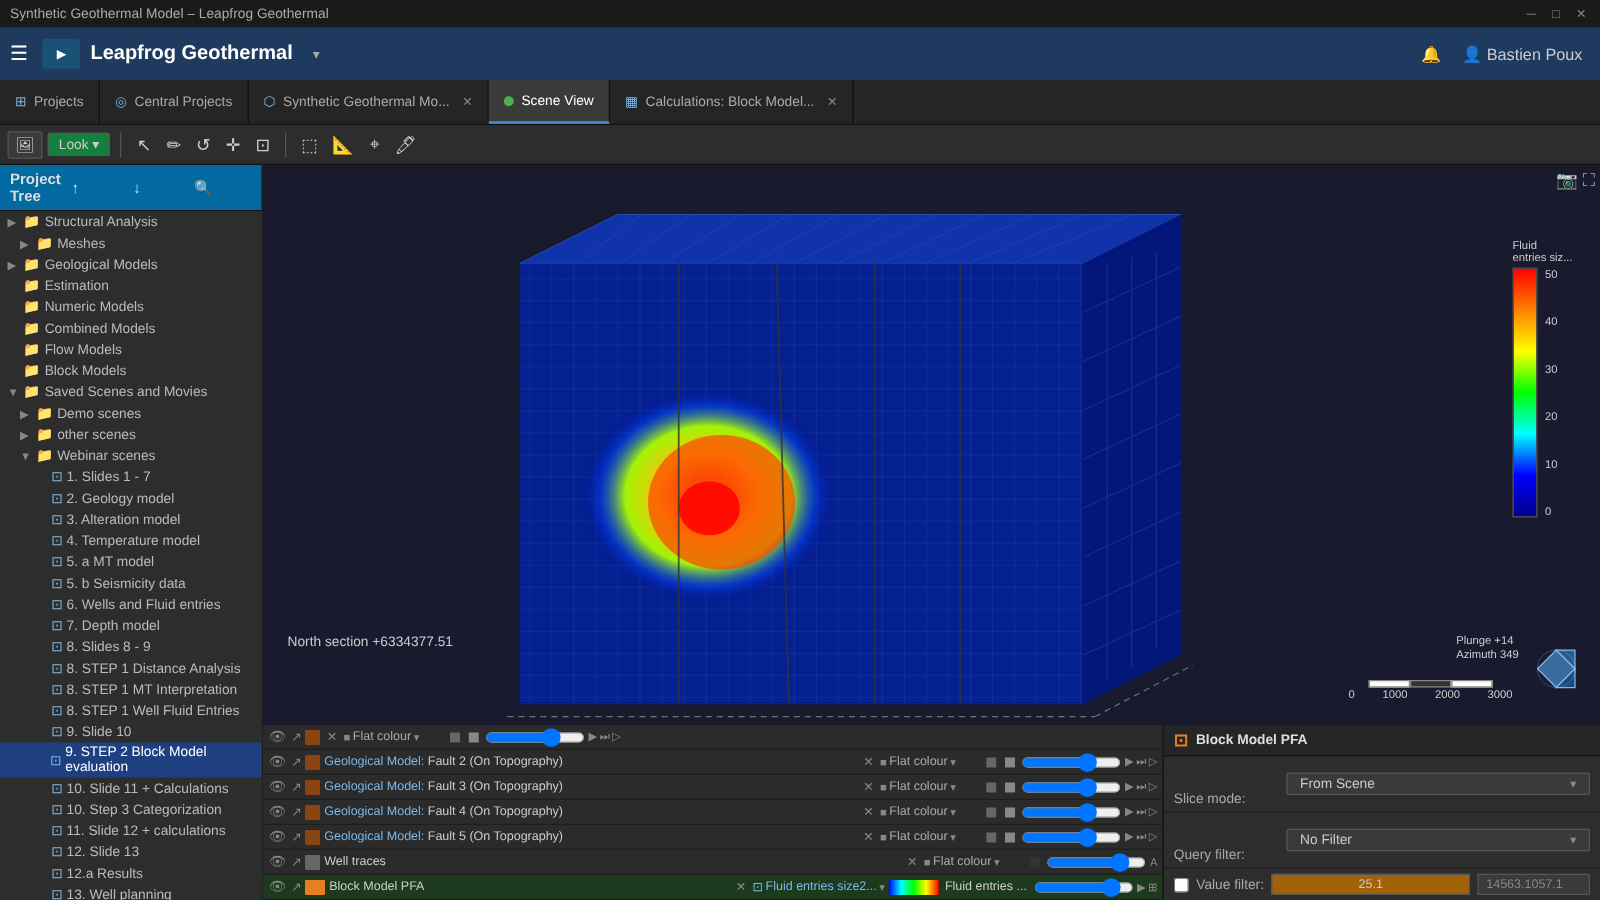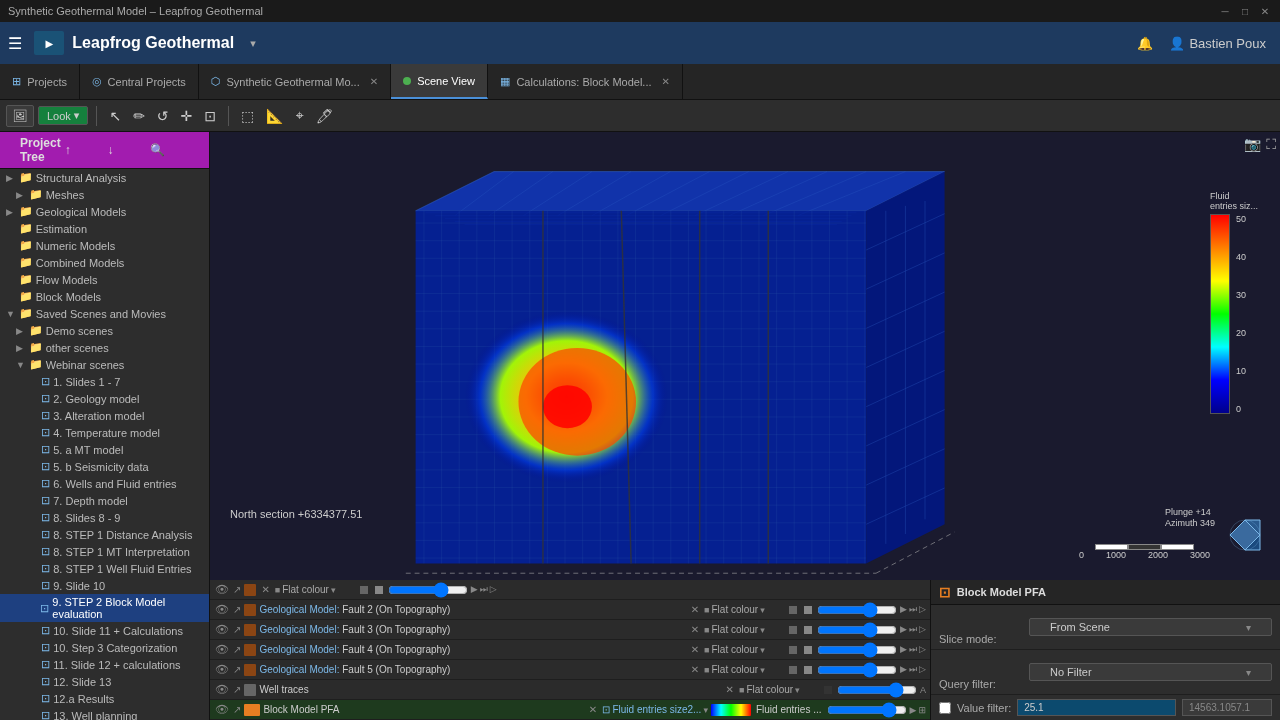--- a/index.html
+++ b/index.html
@@ -100,22 +100,22 @@
     #sidebar {
       width: 210px;
       background: #2d2d2d;
       border-right: 1px solid #111;
       overflow-y: auto;
       flex-shrink: 0;
     }
     #sidebar-header {
       display: flex;
       align-items: center;
-      padding: 4px 20px;
-      background: #a21caf;
+      padding: 4px 8px;
+      background: #0369a1;
       border-bottom: 1px solid #111;
       gap: 4px;
     }
     #sidebar-header span { font-size: 12px; font-weight: bold; color: #ddd; flex: 1; }
     .sidebar-hdr-icon { font-size: 13px; color: #aaa; cursor: pointer; }
     .tree-item {
       display: flex;
       align-items: center;
       padding: 2px 6px;
       cursor: pointer;
@@ -231,21 +231,21 @@
       padding: 4px 8px;
       border-bottom: 1px solid #1e1e1e;
       font-size: 11px;
     }
     .panel-field label { color: #aaa; width: 90px; flex-shrink: 0; margin-top: 24px; }
     .panel-field .field-value {
       flex: 1;
       background: #3a3a3a;
       border: 1px solid #555;
       color: #ccc;
-      padding: 2px 20px;
+      padding: 2px 10px;
       font-size: 11px;
       border-radius: 2px;
       display: flex; align-items: center; justify-content: space-between;
     }
     .panel-field .field-value .dropdown-arrow { color: #888; font-size: 10px; }
     .panel-checkbox {
       display: flex;
       align-items: center;
       padding: 4px 8px;
       gap: 6px;
@@ -813,21 +813,21 @@
           <label>Query filter:</label>
           <div class="field-value">
             <span>No Filter</span>
             <span class="dropdown-arrow">▾</span>
           </div>
         </div>
 
         <div class="panel-checkbox">
           <input type="checkbox" style="">
           <label>Value filter:</label>
-          <div style="background:#0c4a6e;border:1px solid #555;padding:2px 6px;color:#ccc;font-size:10px;flex:1;">
+          <div style="background:#a16207;border:1px solid #555;padding:2px 6px;color:#ccc;font-size:10px;flex:1;text-align:center;">
             <span>25.1</span>
           </div>
           <div style="background:#3a3a3a;border:1px solid #555;padding:2px 6px;color:#888;font-size:10px;width:90px;">
             <span>14563.1057.1</span>
           </div>
         </div>
 
         <div class="index-filter-row">
           <label>Index Filter:</label>
           <div class="panel-row" style="padding:0;border:none;gap:6px;">

